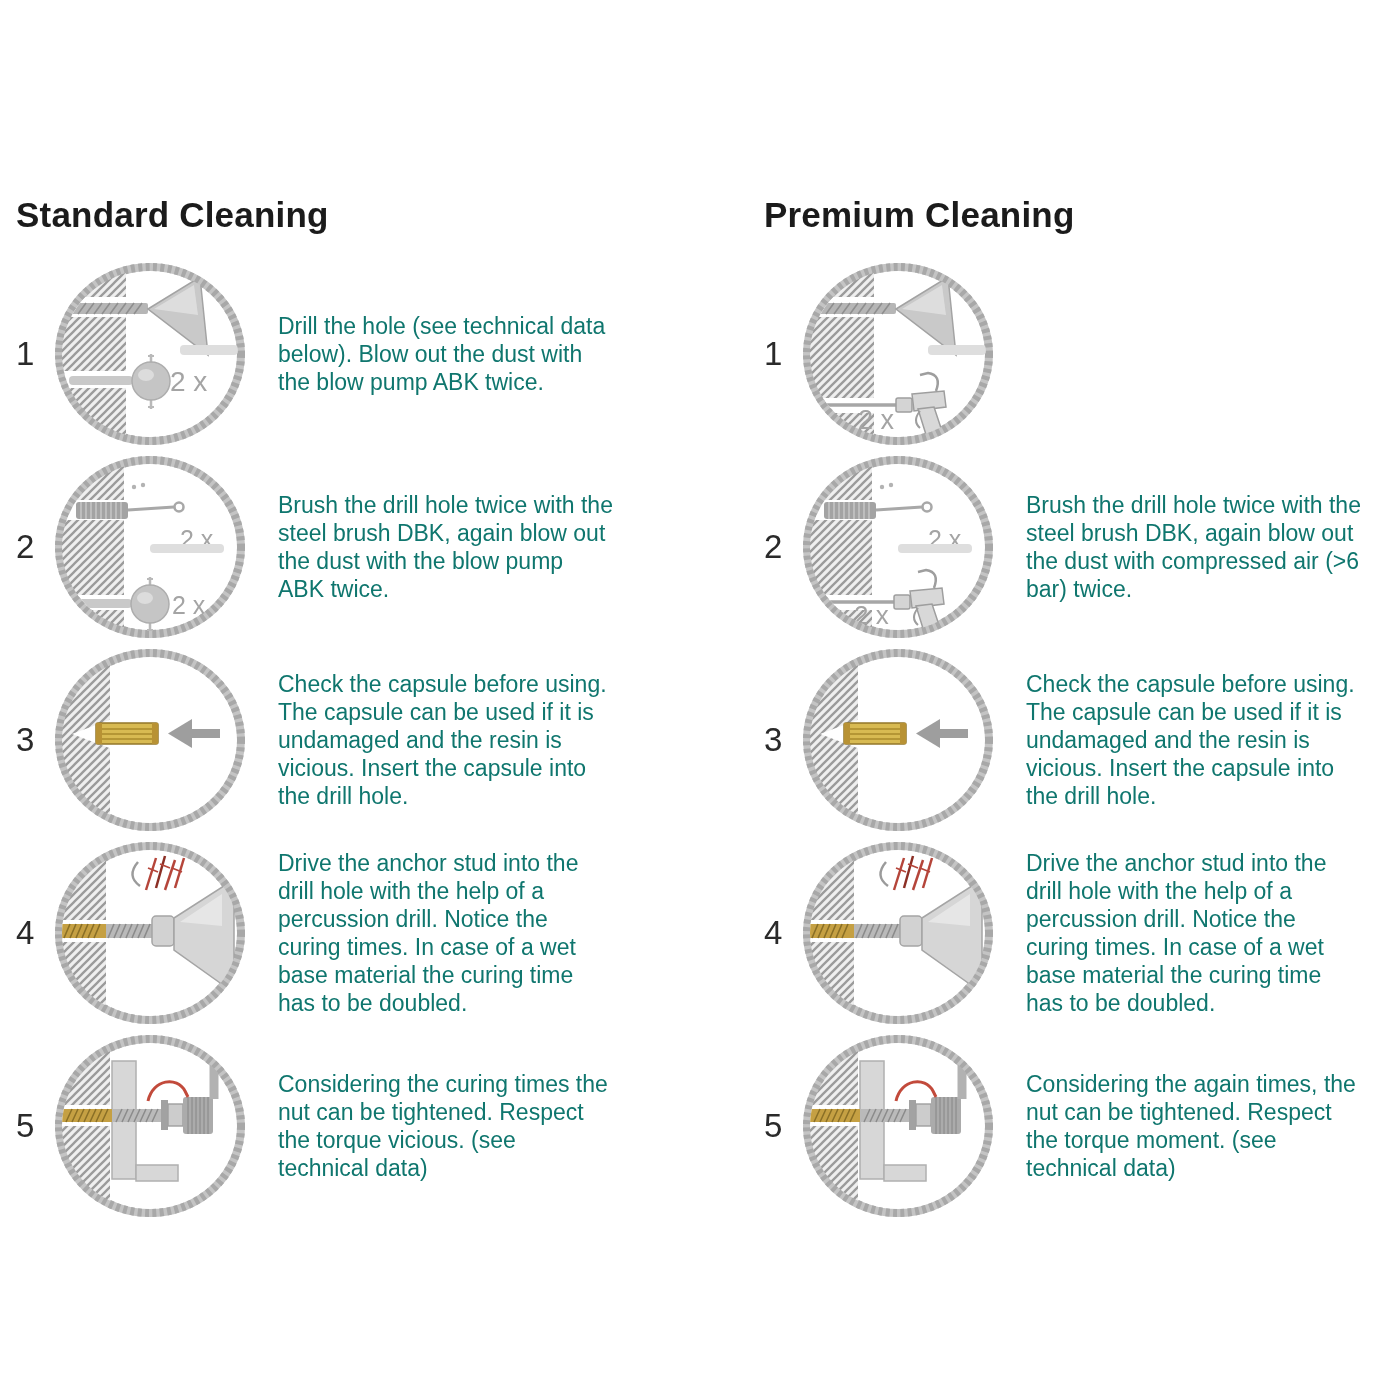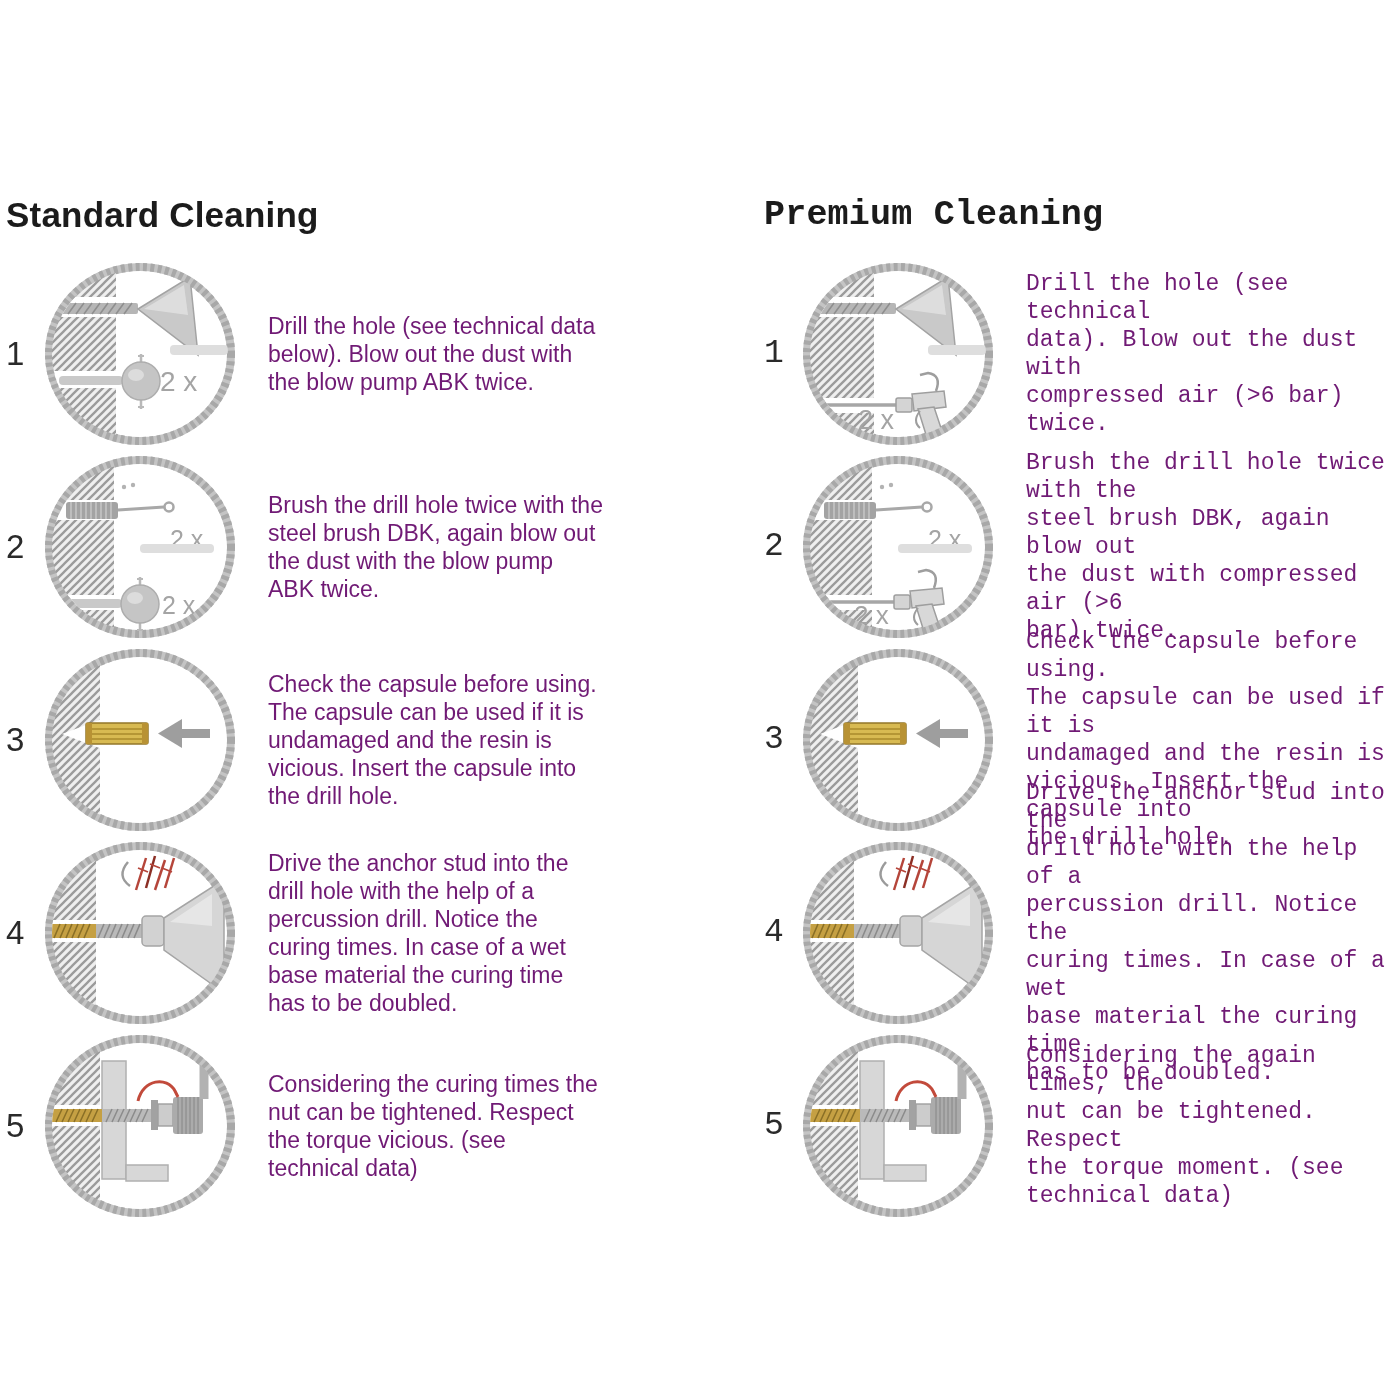--- a/index.html
+++ b/index.html
@@ -2,35 +2,35 @@
 <html><head>
 <meta charset="utf-8">
 <style>
   html,body { margin:0; padding:0; background:#ffffff; }
   .page {
     position:relative; width:1400px; height:1400px; background:#ffffff;
     font-family:"Liberation Sans", sans-serif; overflow:hidden;
   }
   .columns { display:flex; padding-top:195px; }
   .col { width:700px; box-sizing:border-box; }
-  .col-standard { padding-left:6px; }
-  .col-premium  { padding-left:64px;font-family:Liberation Mono, monospace; }
+  .col-standard { padding-left:16px; }
+  .col-premium  { padding-left:64px; }
   .col-title {
     margin:0 0 22px 0; font-size:35px; font-weight:bold; color:#1b1b1b;
     letter-spacing:0.2px;
   }
   .step { display:flex; align-items:center; height:193px; }
   .step-num {
     flex:0 0 34px; font-size:33px; color:#2a2a2a; line-height:1;
   }
   .step-icon { flex:0 0 200px; width:200px; height:190px; }
   .step-icon svg { display:block; }
   .step-text {
     margin-left:28px; width:372px; font-size:23px; line-height:28px;
-    color:#701a75; white-space:pre-line;
+    color:#0f766e; white-space:pre-line;
   }
 </style>
 </head>
 <body>
 
 <svg width="0" height="0" style="position:absolute" aria-hidden="true">
   <defs>
     <pattern id="hatch" width="8" height="8" patternUnits="userSpaceOnUse">
       <rect width="8" height="8" fill="#efefef"></rect>
       <path d="M-2,2 L2,-2 M0,8 L8,0 M6,10 L10,6" stroke="#9b9b9b" stroke-width="2.3"></path>
@@ -281,23 +281,20 @@
     <section class="col col-premium">
       <h1 class="col-title">Premium Cleaning</h1>
 
       <div class="step">
         <div class="step-num">1</div>
         <div class="step-icon">
           <svg width="200" height="190" viewBox="0 0 200 190">
               <use href="#sym-drill-gun"></use>
             </svg>
         </div>
-        <div class="step-text">Drill the hole (see technical
-data). Blow out the dust with
-compressed air (&gt;6 bar)  twice.</div>
       </div>
 
       <div class="step">
         <div class="step-num">2</div>
         <div class="step-icon">
           <svg width="200" height="190" viewBox="0 0 200 190">
               <use href="#sym-brush-gun"></use>
             </svg>
         </div>
         <div class="step-text">Brush the drill hole twice with the

